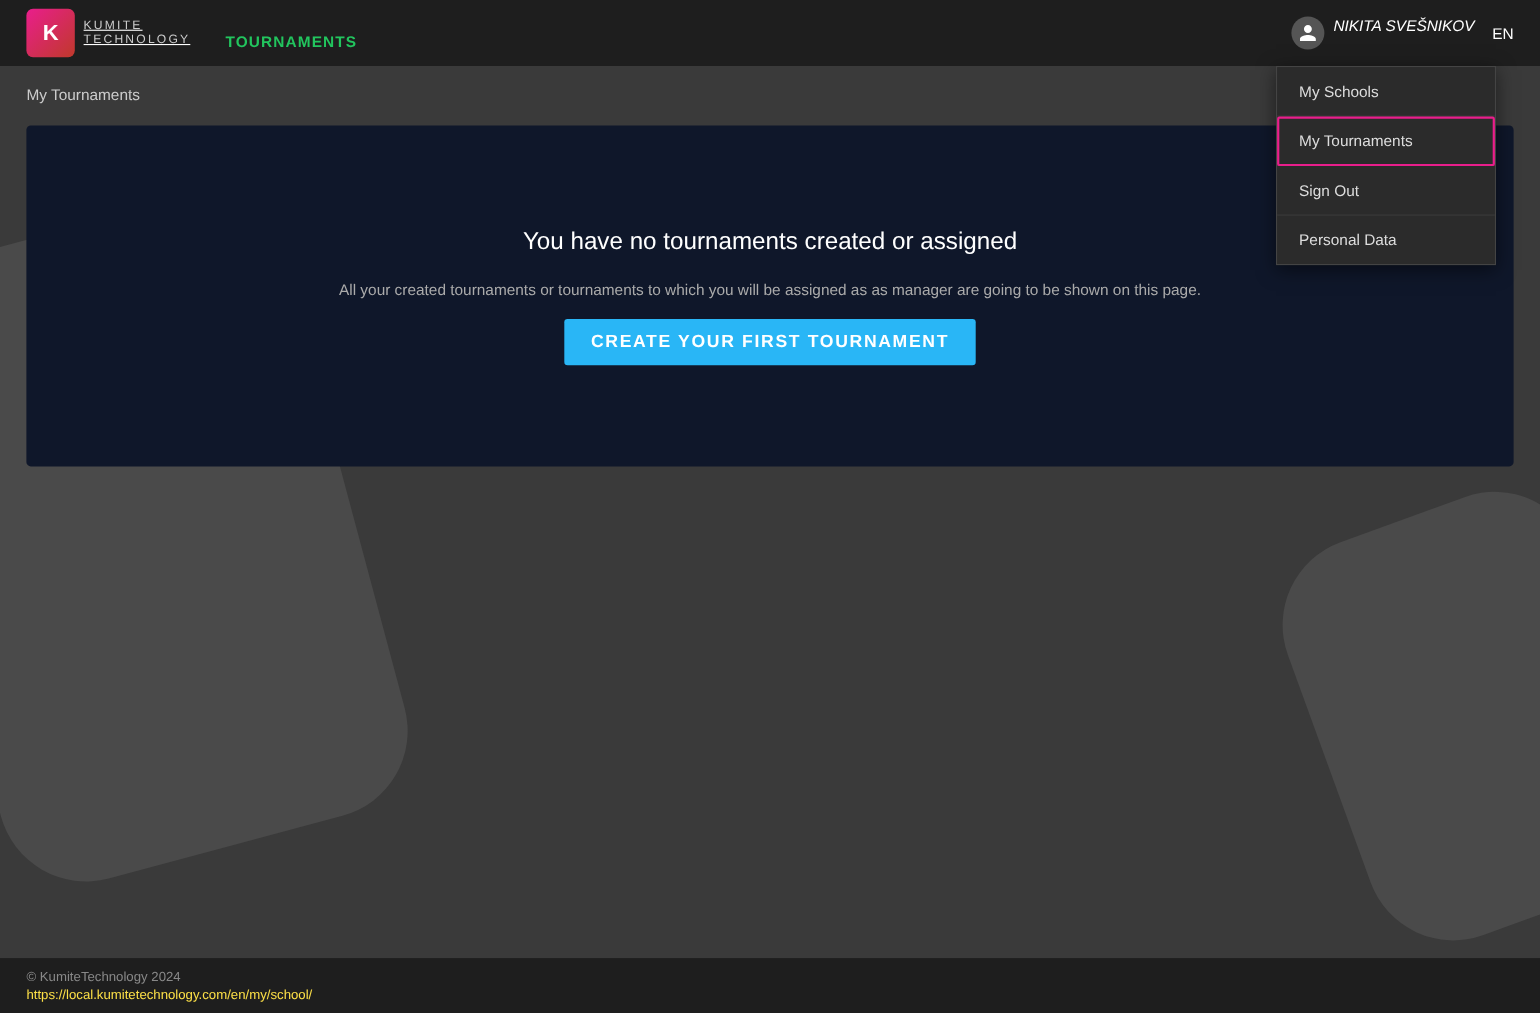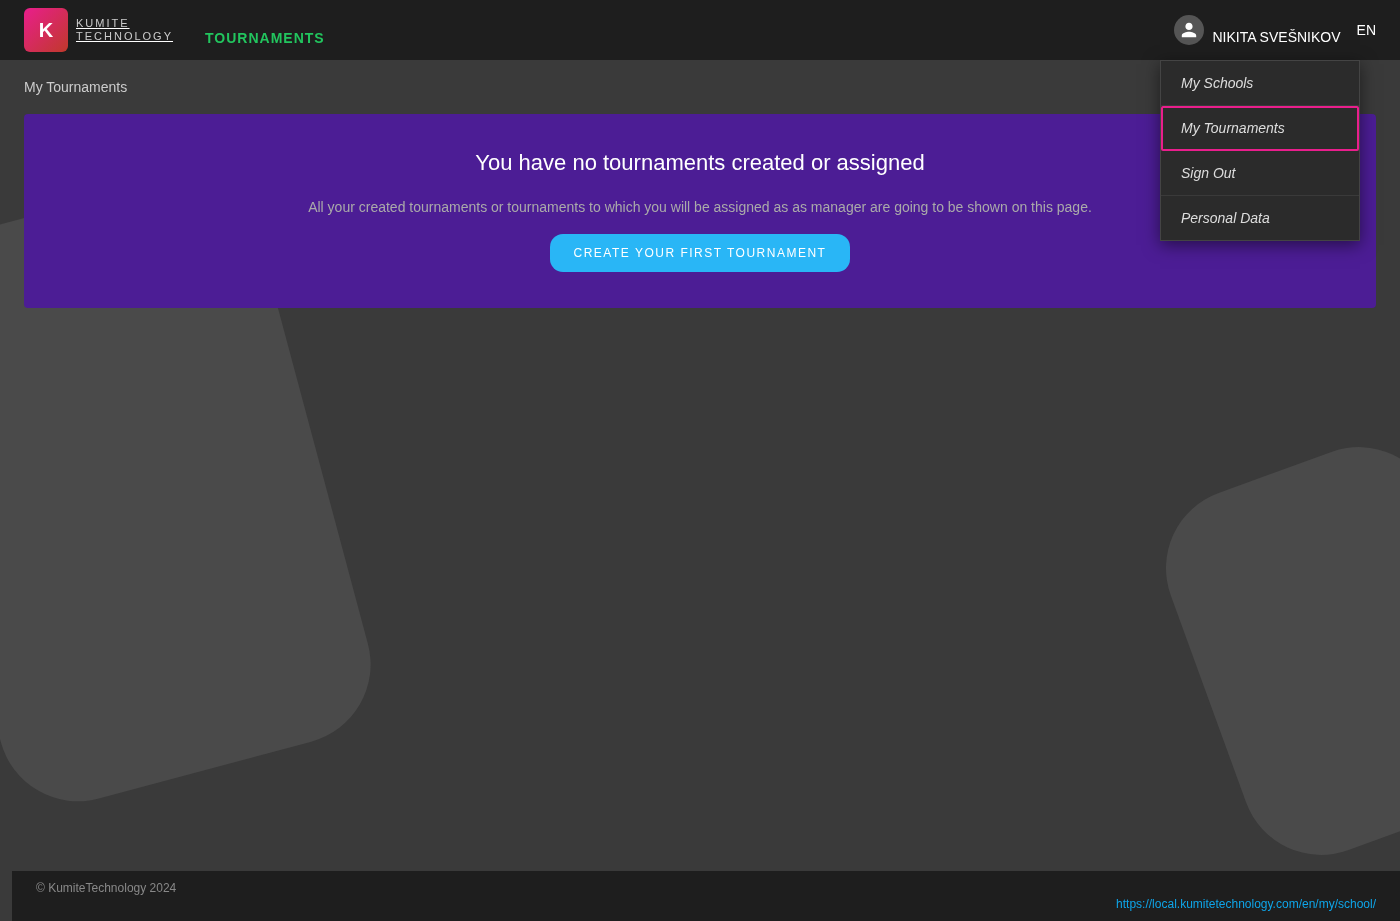--- a/index.html
+++ b/index.html
@@ -107,24 +107,25 @@
 
     .navbar-right {
       display: flex;
       align-items: center;
       gap: 16px;
       position: relative;
     }
 
     .user-button {
       display: flex;
-      align-items: flex-end;
+      align-items: flex-start;
       gap: 8px;
       cursor: pointer;
       color: white;
+      font-style: italic;
     }
 
     .user-icon {
       width: 30px;
       height: 30px;
       border-radius: 50%;
       background: #555;
       display: flex;
       align-items: center;
       justify-content: center;
@@ -158,21 +159,20 @@
       border: 1px solid #444;
       box-shadow: 0 4px 16px rgba(0,0,0,0.5);
     }
 
     .dropdown-item {
       padding: 14px 20px;
       color: #ddd;
       font-size: 14px;
       cursor: pointer;
       border-bottom: 1px solid #3a3a3a;
-      font-style: italic;
     }
 
     .dropdown-item:last-child {
       border-bottom: none;
     }
 
     .dropdown-item.active {
       position: relative;
       outline: 2px solid #e91e8c;
       outline-offset: -2px;
@@ -193,23 +193,23 @@
     }
 
     
     .main-content {
       position: relative;
       z-index: 10;
       padding: 0 24px;
     }
 
     .empty-state-card {
-      background: #4c1d95;
+      background: #0f172a;
       border-radius: 4px;
-      padding: 36px 40px;
+      padding: 92px 40px;
       text-align: center;
       max-width: 100%;
     }
 
     .empty-state-title {
       color: #ffffff;
       font-size: 22px;
       font-weight: 400;
       margin-bottom: 20px;
     }
@@ -219,51 +219,50 @@
       font-size: 14px;
       margin-bottom: 16px;
       line-height: 1.6;
     }
 
     .create-btn {
       background: #29b6f6;
       color: white;
       border: none;
       padding: 12px 24px;
-      font-size: 12px;
-      font-weight: 400;
+      font-size: 16px;
+      font-weight: 700;
       letter-spacing: 1.5px;
       text-transform: uppercase;
       cursor: pointer;
-      border-radius: 13px;
+      border-radius: 3px;
     }
 
     
     .footer {
       position: absolute;
       bottom: 0;
-      left: 12px;
+      left: 0;
       right: 0;
       z-index: 10;
       background: #1e1e1e;
       padding: 10px 24px;
       display: flex;
       flex-direction: column;
       gap: 2px;
     }
 
     .footer-copyright {
       color: #888;
       font-size: 12px;
     }
 
     .footer-url {
-      color: #0ea5e9;
+      color: #fde047;
       font-size: 12px;
-      text-align: right;
     }
   </style>
 </head>
 <body>
 
 <div class="bg-shape-left"></div>
 <div class="bg-shape-right"></div>
 
 <nav class="navbar">
   <div class="navbar-left">

